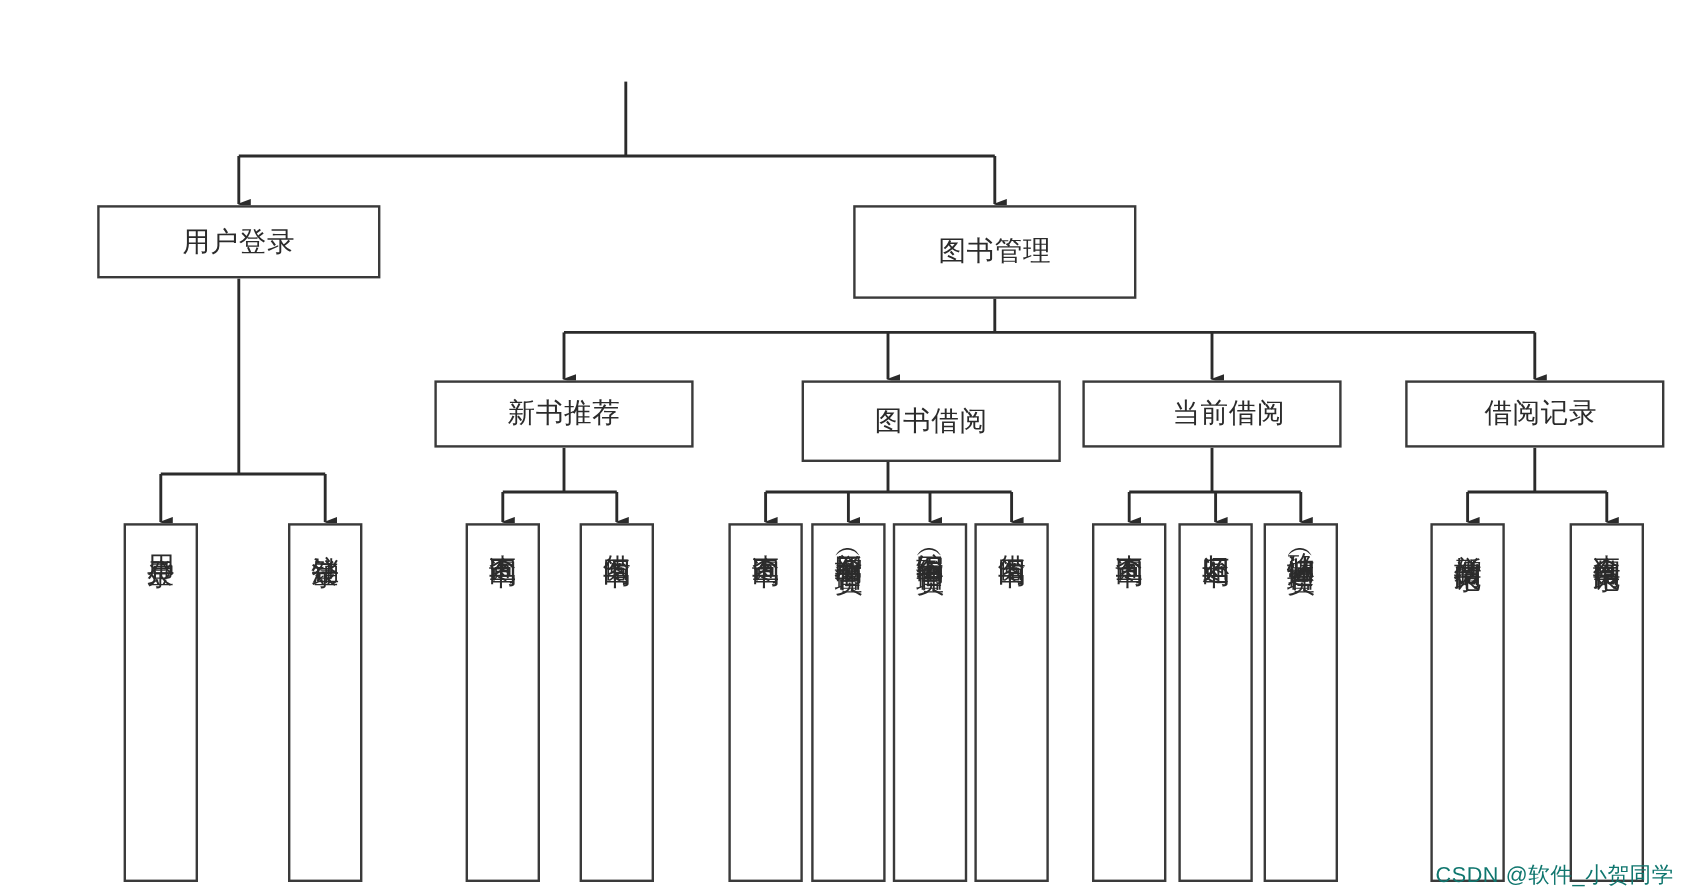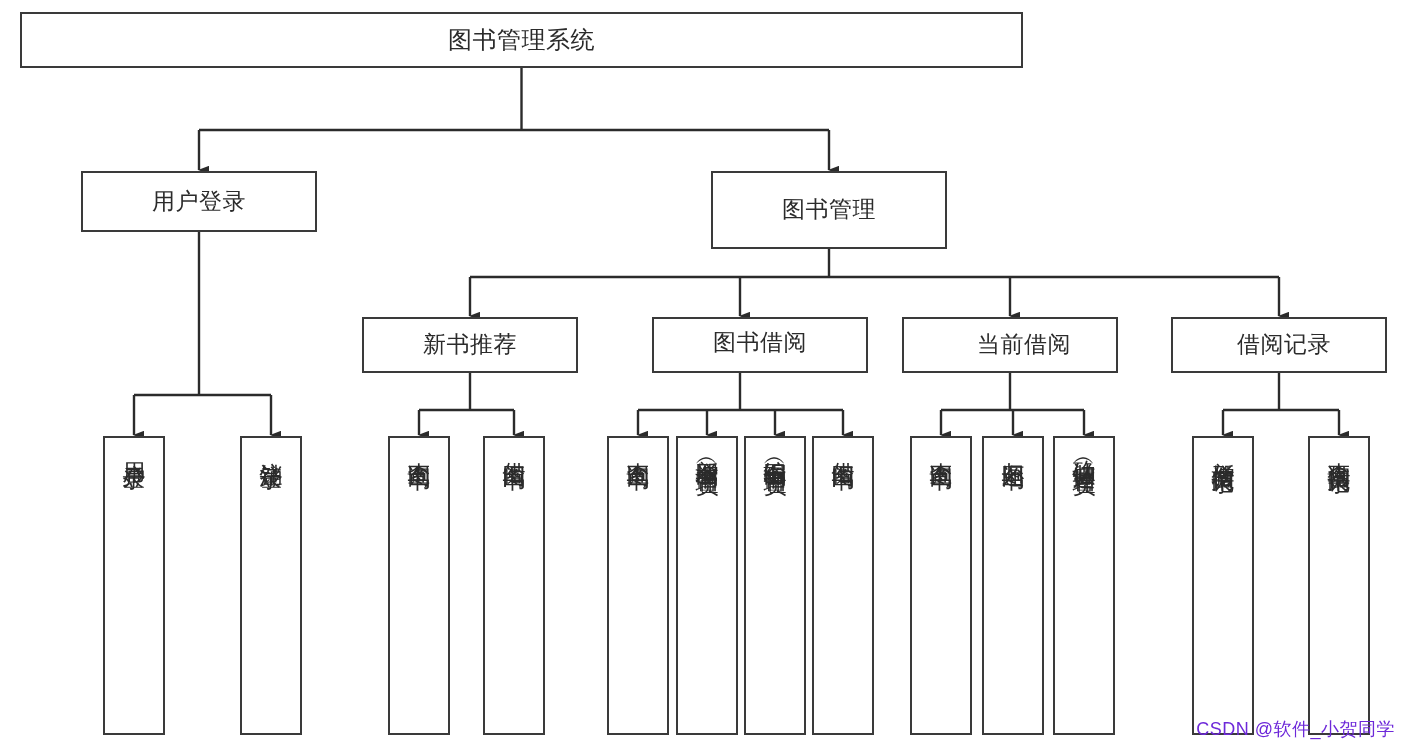--- a/index.html
+++ b/index.html
@@ -64,21 +64,21 @@
     white-space: pre;
   }
   .node.v.tall-text {
     padding-top: 4px;
   }
   #watermark {
     position: absolute;
     right: 10px;
     bottom: 6px;
     font-size: 18px;
-    color: #6d28d9;
+    color: #0f766e;
     white-space: pre;
     letter-spacing: 0.5px;
   }
 </style>
 </head>
 <body>
 
 <div id="diagram-canvas">
 
   <svg id="connector-layer" viewBox="0 0 1405 747" width="1405" height="747">
@@ -117,35 +117,32 @@
         <line x1="941" y1="410" x2="941" y2="435" marker-end="url(#arrowhead)"></line>
         <line x1="1013" y1="410" x2="1013" y2="435" marker-end="url(#arrowhead)"></line>
         <line x1="1084" y1="410" x2="1084" y2="435" marker-end="url(#arrowhead)"></line>
         <line x1="1279" y1="373" x2="1279" y2="410"></line>
         <line x1="1223" y1="410" x2="1339" y2="410"></line>
         <line x1="1223" y1="410" x2="1223" y2="435" marker-end="url(#arrowhead)"></line>
         <line x1="1339" y1="410" x2="1339" y2="435" marker-end="url(#arrowhead)"></line>
       </g>
   </svg>
 
-  <div class="node h root" id="node-root" style="left: 20px; top: 12px; width: 1003px; height: 56px;">
-    <span class="node-label">图书管理系统</span>
-  </div>
 
   <div class="node h" id="node-l2-0" style="left: 81px; top: 171px; width: 236px; height: 61px;">
     <span class="node-label">用户登录</span>
   </div>
   <div class="node h" id="node-l2-1" style="left: 711px; top: 171px; width: 236px; height: 78px;">
     <span class="node-label">图书管理</span>
   </div>
 
   <div class="node h" id="node-l3-0" style="left: 362px; top: 317px; width: 216px; height: 56px; align-items: center;">
     <span class="node-label">新书推荐</span>
   </div>
-  <div class="node h" id="node-l3-1" style="left: 652px; top: 317px; width: 216px; height: 56px; font-family: Liberation Mono, monospace;">
+  <div class="node h" id="node-l3-1" style="left: 668px; top: 317px; width: 216px; height: 68px;">
     <span class="node-label">图书借阅</span>
   </div>
   <div class="node h" id="node-l3-2" style="left: 902px; top: 317px; width: 216px; height: 56px; padding-left: 28px;">
     <span class="node-label">当前借阅</span>
   </div>
   <div class="node h" id="node-l3-3" style="left: 1171px; top: 317px; width: 216px; height: 56px; padding-left: 10px;">
     <span class="node-label">借阅记录</span>
   </div>
 
   <div class="node v" id="node-leaf-0" style="left: 103px; top: 436px; width: 62px; height: 299px;">

